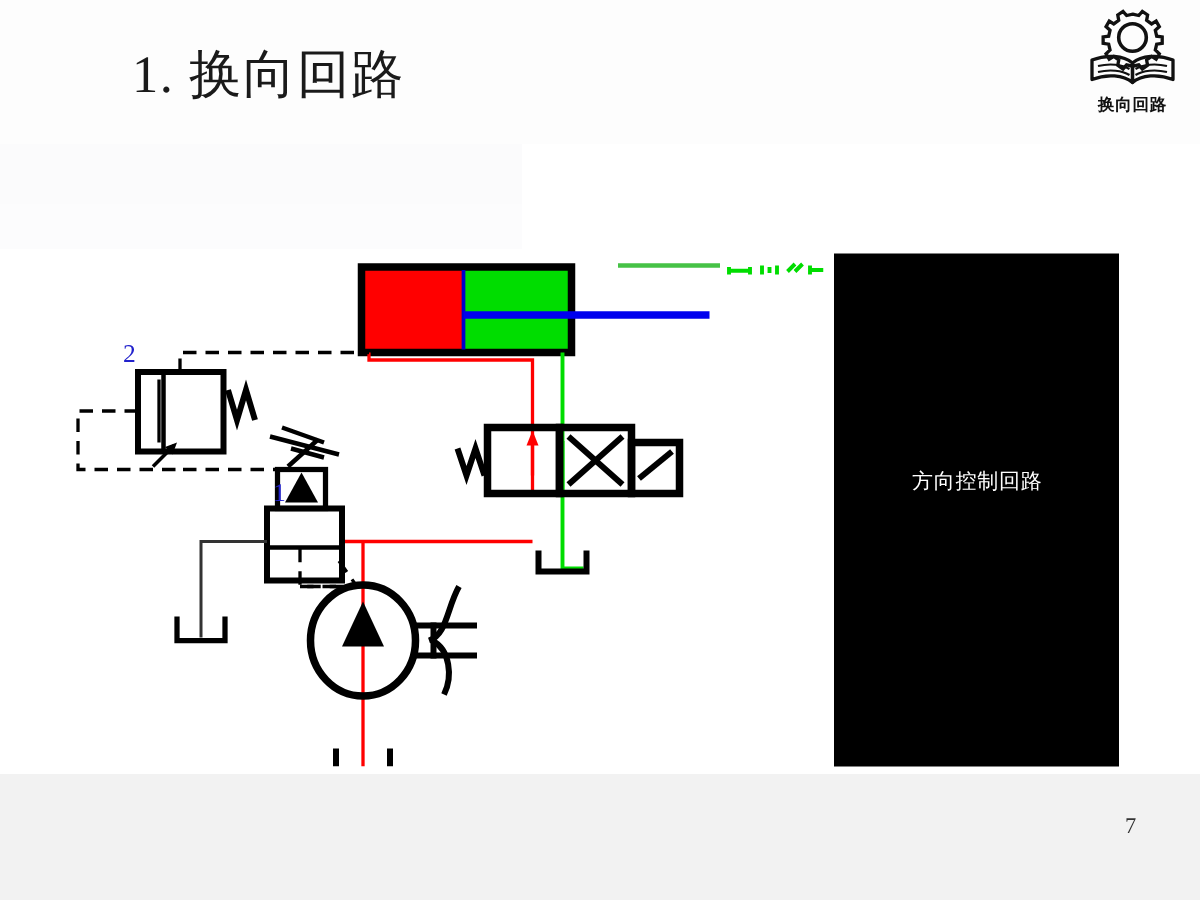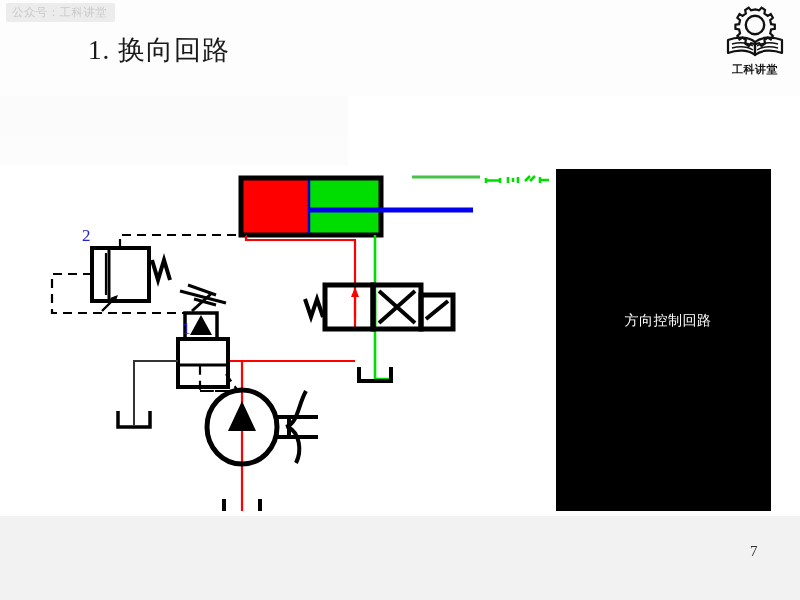--- a/index.html
+++ b/index.html
@@ -60,21 +60,21 @@
     letter-spacing: .4px;
     white-space: nowrap;
     user-select: none;
   }
 
   
   #title {
     position: absolute;
     left: 88px; top: 33px;
     font-family: "Liberation Serif", serif;
-    font-size: 27px;
+    font-size: 35px;
     line-height: 34px;
     color: #1a1a1a;
     white-space: nowrap;
     letter-spacing: 1px;
   }
 
   
   #logo {
     position: absolute;
     left: 722px; top: 4px;
@@ -99,24 +99,23 @@
     left: 30px; top: 169px;
     width: 519px; height: 342px;
     background: #ffffff;
   }
   #panel svg { display: block; }
 
   
   #blackbox {
     position: absolute;
     left: 556px; top: 169px;
-    width: 215px; height: 342px;
+    width: 190px; height: 342px;
     background: #000000;
     overflow: hidden;
-    text-align: center;
   }
   #blackbox-caption {
     position: absolute;
     left: 52px; top: 138px;
     width: 120px;
     color: #ffffff;
     font-family: "Liberation Sans", sans-serif;
     font-size: 14px;
     line-height: 27px;
     letter-spacing: .5px;
@@ -145,21 +144,20 @@
 </head>
 <body>
 
 <div id="slide">
 
   <div class="band-d"></div>
   <div class="band-a"></div>
   <div class="band-b"></div>
   <div class="band-c"></div>
 
-  <div id="wm-chip">公众号：工科讲堂</div>
 
   <div id="title">1. 换向回路</div>
 
   <div id="logo">
     <svg width="66" height="58" viewBox="0 0 66 58">
 
       <g fill="none" stroke="#111" stroke-width="2.4">
         <path d="M33 5
                  l4.4 1.0 2.6 -3.0 3.8 2.6 -0.7 3.9 3.6 2.6 3.3 -2.1 2.3 4.0 -2.9 2.7 1.0 4.3 4.0 0.5 0 4.6 -4.0 0.6 -1.0 4.3 2.9 2.7 -2.3 4.0 -3.3 -2.1 -3.6 2.6 0.7 3.9 -3.8 2.6 -2.6 -3.0 -4.4 1.0 -4.4 -1.0 -2.6 3.0 -3.8 -2.6 0.7 -3.9 -3.6 -2.6 -3.3 2.1 -2.3 -4.0 2.9 -2.7 -1.0 -4.3 -4.0 -0.6 0 -4.6 4.0 -0.5 1.0 -4.3 -2.9 -2.7 2.3 -4.0 3.3 2.1 3.6 -2.6 -0.7 -3.9 3.8 -2.6 2.6 3.0 z" transform="translate(0,-1) scale(0.92) translate(3,2)"></path>
         <circle cx="33" cy="21" r="9.2"></circle>
@@ -167,21 +165,21 @@
 
       <g fill="none" stroke="#111" stroke-width="2.2" stroke-linejoin="round">
         <path d="M33 38 C 27 33, 16 32, 6 36 L 6 49 C 16 45, 27 46, 33 51 Z"></path>
         <path d="M33 38 C 39 33, 50 32, 60 36 L 60 49 C 50 45, 39 46, 33 51 Z"></path>
         <path d="M10 40 C 18 38, 26 39, 31 42" stroke-width="1.4"></path>
         <path d="M56 40 C 48 38, 40 39, 35 42" stroke-width="1.4"></path>
         <path d="M10 44 C 18 42, 26 43, 31 46" stroke-width="1.4"></path>
         <path d="M56 44 C 48 42, 40 43, 35 46" stroke-width="1.4"></path>
       </g>
     </svg>
-    <div id="logo-text">工科讲堂</div>
+    <div id="logo-text">换向回路</div>
   </div>
 
   <div id="panel">
     <svg width="519" height="342" viewBox="0 0 519 342">
 
       <g>
         <line x1="382" y1="8" x2="450" y2="8" stroke="#46c246" stroke-width="3"></line>
         <g stroke="#00dd00" stroke-width="2.6" fill="none">
           <path d="M456 9 L456 14 M456 11.5 L470 11.5 M470 9 L470 14"></path>
           <path d="M478 8 L478 14 M483 9 L483 13 M488 8 L488 14"></path>

